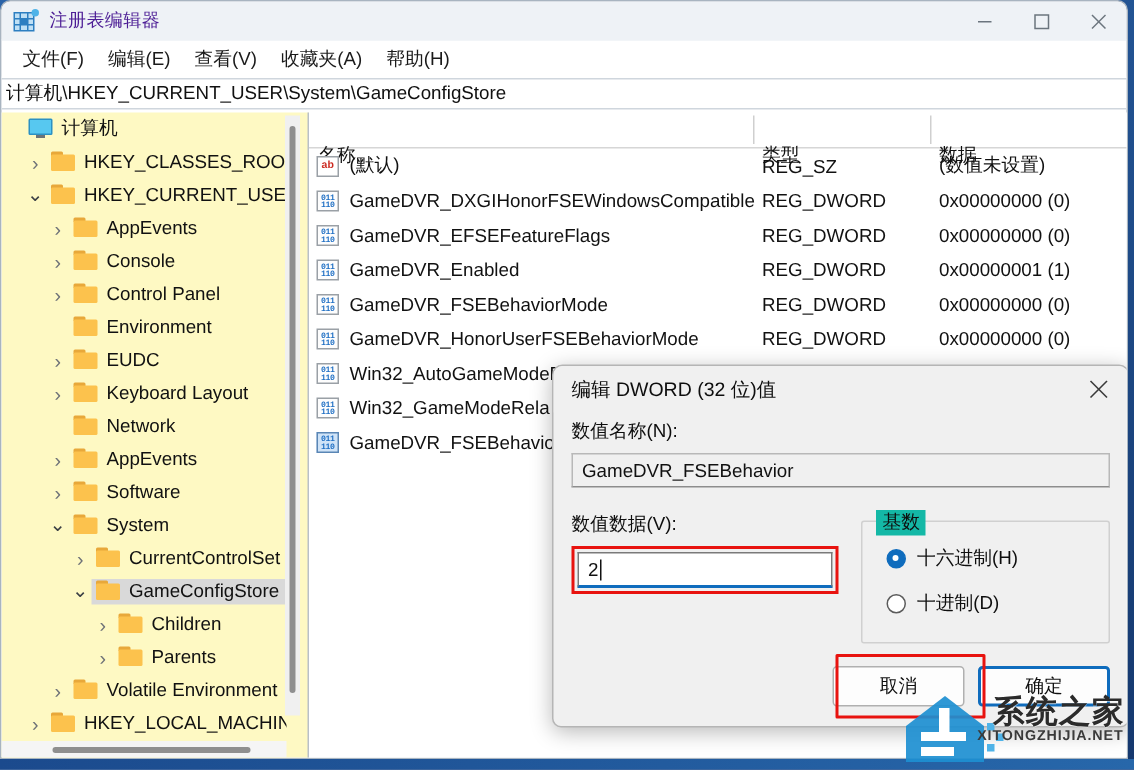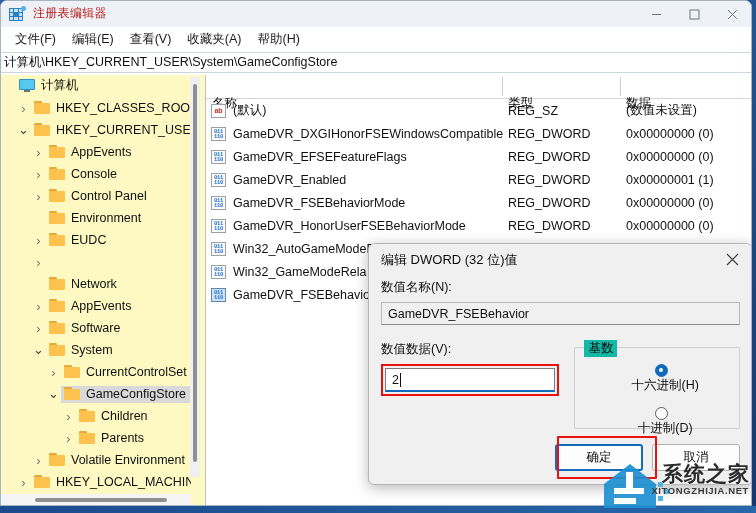--- a/index.html
+++ b/index.html
@@ -54,21 +54,21 @@
   .app-icon .grid i.d { background: #2d7fc1; }
   .app-icon .spark {
     position: absolute; right: -1px; top: 0px;
     width: 5px; height: 5px;
     background: #4fb3e8;
     border-radius: 50%;
   }
   .title-text {
     margin-left: 8px;
     font-size: 12px;
-    color: #b91c1c;
+    color: #4c1d95;
     letter-spacing: .3px;
   }
   .win-btns {
     position: absolute; right: 0; top: 0;
     height: 26px; display: flex;
   }
   .win-btn {
     width: 38px; height: 26px;
     display: flex; align-items: center; justify-content: center;
     color: #7c868f;
@@ -376,21 +376,20 @@
     padding: 0 4px;
     font-size: 12.5px;
     color: #0e0e0e;
   }
   .radio-row {
     display: flex;
     align-items: center;
     margin-left: 16px;
     font-size: 12.5px;
     color: #0e0e0e;
-    flex-direction: column;
   }
   .radio-row.first { margin-top: 16px; }
   .radio-row.second { margin-top: 13px; }
   .radio {
     width: 13px; height: 13px;
     border-radius: 50%;
     border: 1.5px solid #5b5b5b;
     background: #fff;
     margin-right: 7px;
     flex: none;
@@ -606,20 +605,27 @@
               <span class="label-box" style="display: flex; align-items: center;">
                 <span class="folder">
                   <span class="tab"></span>
                   <span class="body"></span>
                 </span>
                 <span>EUDC</span>
               </span>
             </div>
             <div class="tree-row" style="padding-left: 30px;">
               <span class="chev " style="font-size: 13px;">›</span>
+              <span class="label-box" style="display: flex; align-items: center;">
+                <span class="folder">
+                  <span class="tab"></span>
+                  <span class="body"></span>
+                </span>
+                <span>Keyboard Layout</span>
+              </span>
             </div>
             <div class="tree-row" style="padding-left: 30px;">
               <span class="chev empty">·</span>
               <span class="label-box" style="display: flex; align-items: center;">
                 <span class="folder">
                   <span class="tab"></span>
                   <span class="body"></span>
                 </span>
                 <span>Network</span>
               </span>
@@ -852,22 +858,22 @@
             </div>
             <div class="radio-row second">
               <span class="radio"></span>
               <span>十进制(D)</span>
             </div>
           </div>
         </div>
       </div>
 
       <div class="dlg-btns">
+        <div class="dbtn">取消</div>
         <div class="dbtn primary">确定</div>
-        <div class="dbtn">取消</div>
       </div>
       <div class="ok-red"></div>
     </div>
 
   </div>
 
   <div class="desk-strip"></div>
 
   <div class="watermark">
     <svg class="wm-logo" width="80" height="48" viewBox="0 0 80 48">

